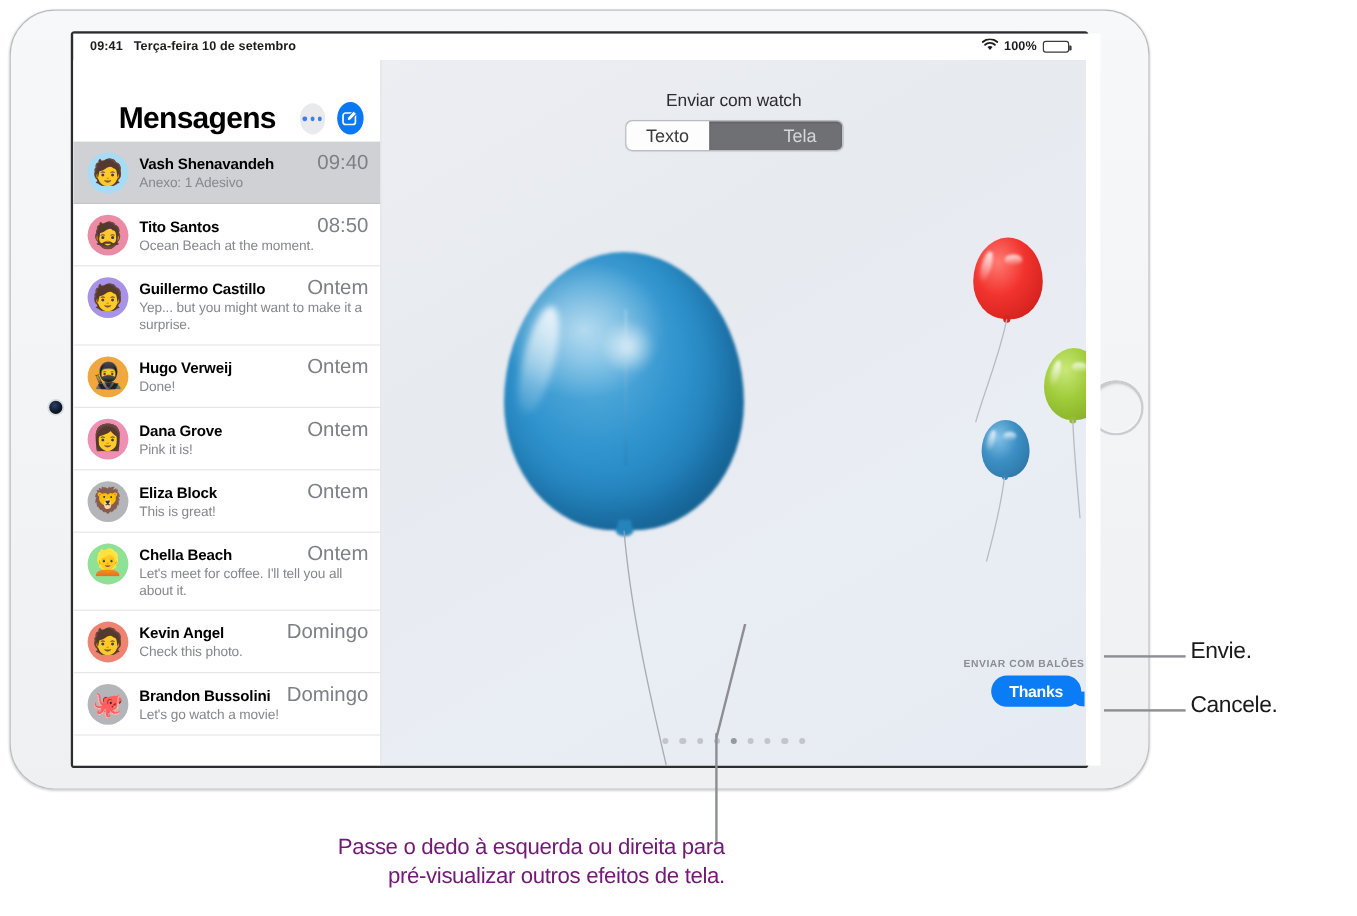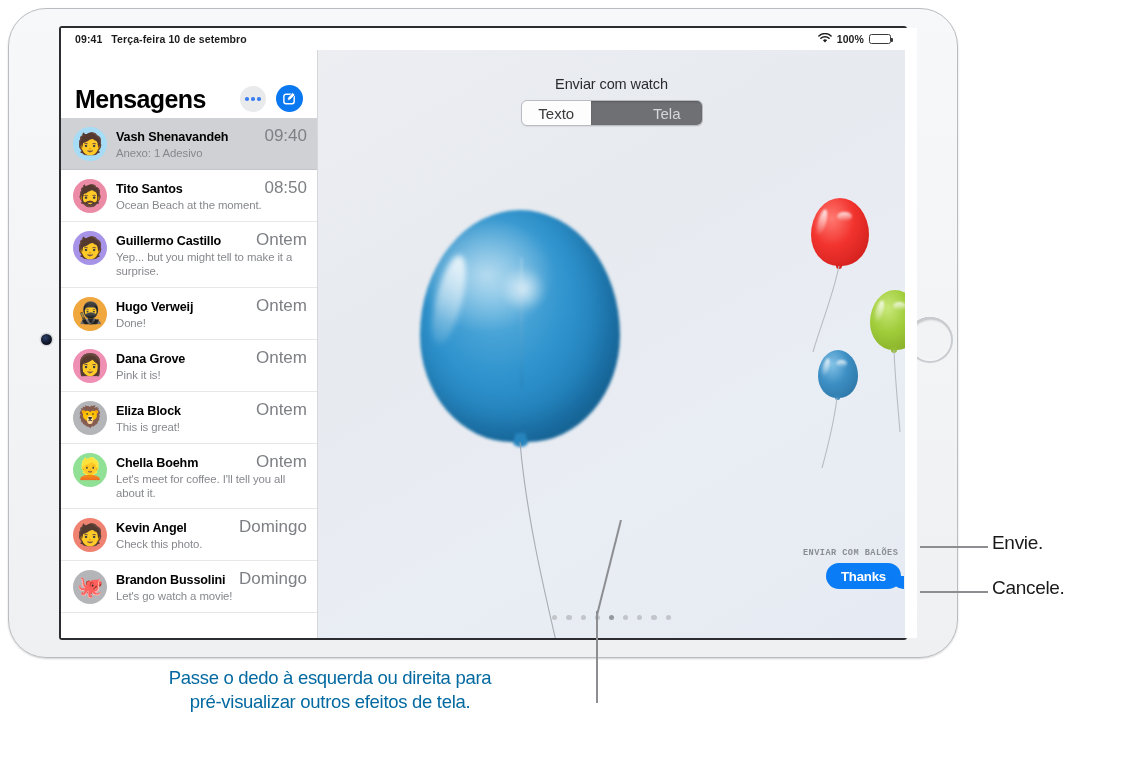--- a/index.html
+++ b/index.html
@@ -60,21 +60,21 @@
 
   
   #sidebar{
     position:absolute;left:0;top:22px;width:256px;height:588px;
     background:#ffffff;border-right:1px solid #d6d7da;overflow:hidden;
   }
   #sidebar-header{
     height:68px;display:flex;align-items:flex-end;padding:0 14px 6px 14px;
     box-sizing:border-box;gap:10px;
   }
-  #app-title{font-size:25px;font-weight:bold;color:#000;letter-spacing:-.6px;line-height:1;}
+  #app-title{font-size:25px;font-weight:bold;color:#000;letter-spacing:-.6px;line-height:1;margin-left:24px;}
   .hdr-spacer{flex:1;}
   #more-button{
     width:26px;height:26px;border-radius:50%;background:#e9eaec;
     display:flex;align-items:center;justify-content:center;gap:2.5px;
   }
   #more-button i{width:3.6px;height:3.6px;border-radius:50%;background:#3c7df0;display:block;}
   #compose-button{
     width:27px;height:27px;border-radius:50%;background:#0a78f0;
     display:flex;align-items:center;justify-content:center;
   }
@@ -168,21 +168,21 @@
   .mini-balloon .mg{
     position:absolute;border-radius:50%;
     background:linear-gradient(180deg,rgba(255,255,255,.88),rgba(255,255,255,.05));
     filter:blur(1.2px);
   }
   .mini-balloon .mk{position:absolute;border-radius:2px 2px 50% 50%;}
 
   
   #send-label{
     position:absolute;left:485px;top:498px;
-    font-size:8.6px;font-weight:bold;color:#8a8d93;letter-spacing:.45px;font-family:Liberation Mono, monospace;
+    font-size:8.6px;font-weight:bold;color:#8a8d93;letter-spacing:.45px;
   }
   #bubble{
     position:absolute;left:508px;top:513px;height:26px;
     background:#0a7cf5;border-radius:13px;
     display:flex;align-items:center;justify-content:center;padding:0 15px;
     color:#fff;font-size:13.2px;font-weight:bold;letter-spacing:-.2px;
   }
   #bubble::after{
     content:"";position:absolute;right:-3px;bottom:0px;width:13px;height:13px;
     background:#0a7cf5;border-bottom-left-radius:12px;
@@ -195,22 +195,22 @@
   }
   #page-dots span{width:5.2px;height:5.2px;border-radius:50%;background:#c2c5ca;display:block;}
   #page-dots span.active{background:#9498a0;}
 
   
   .callout-label{
     position:absolute;font-size:19px;color:#1a1a1a;letter-spacing:-.3px;white-space:nowrap;
   }
   .callout-line{position:absolute;background:#8c8e92;}
   #caption{
-    position:absolute;left:56px;top:666px;width:548px;text-align:center;
-    font-size:18.5px;color:#0369a1;line-height:1.32;letter-spacing:-.3px;
+    position:absolute;left:56px;top:694px;width:548px;text-align:right;
+    font-size:18.5px;color:#701a75;line-height:1.32;letter-spacing:-.3px;
   }
 </style>
 </head>
 <body>
 
 <div id="device">
   <div id="camera"></div>
   <div id="home-button"></div>
   <div id="device-inner-edge"></div>
 
@@ -273,21 +273,21 @@
               <div class="conv-preview">Ocean Beach at the moment.</div>
             </div>
           </div>
           <div class="conv">
             <div class="avatar" style="background:#a794e8">🧑</div>
             <div class="conv-body">
               <div class="conv-top">
                 <div class="conv-name">Guillermo Castillo</div>
                 <div class="conv-time">Ontem</div>
               </div>
-              <div class="conv-preview">Yep... but you might tell to make it a surprise.</div>
+              <div class="conv-preview">Yep... but you might want to make it a surprise.</div>
             </div>
           </div>
           <div class="conv">
             <div class="avatar" style="background:#f0a73e">🥷</div>
             <div class="conv-body">
               <div class="conv-top">
                 <div class="conv-name">Hugo Verweij</div>
                 <div class="conv-time">Ontem</div>
               </div>
               <div class="conv-preview">Done!</div>
@@ -310,21 +310,21 @@
                 <div class="conv-name">Eliza Block</div>
                 <div class="conv-time">Ontem</div>
               </div>
               <div class="conv-preview">This is great!</div>
             </div>
           </div>
           <div class="conv">
             <div class="avatar" style="background:#90e096">👱</div>
             <div class="conv-body">
               <div class="conv-top">
-                <div class="conv-name">Chella Boehm</div>
+                <div class="conv-name">Chella Beach</div>
                 <div class="conv-time">Ontem</div>
               </div>
               <div class="conv-preview">Let's meet for coffee. I'll tell you all about it.</div>
             </div>
           </div>
           <div class="conv">
             <div class="avatar" style="background:#f08272">🧑</div>
             <div class="conv-body">
               <div class="conv-top">
                 <div class="conv-name">Kevin Angel</div>

